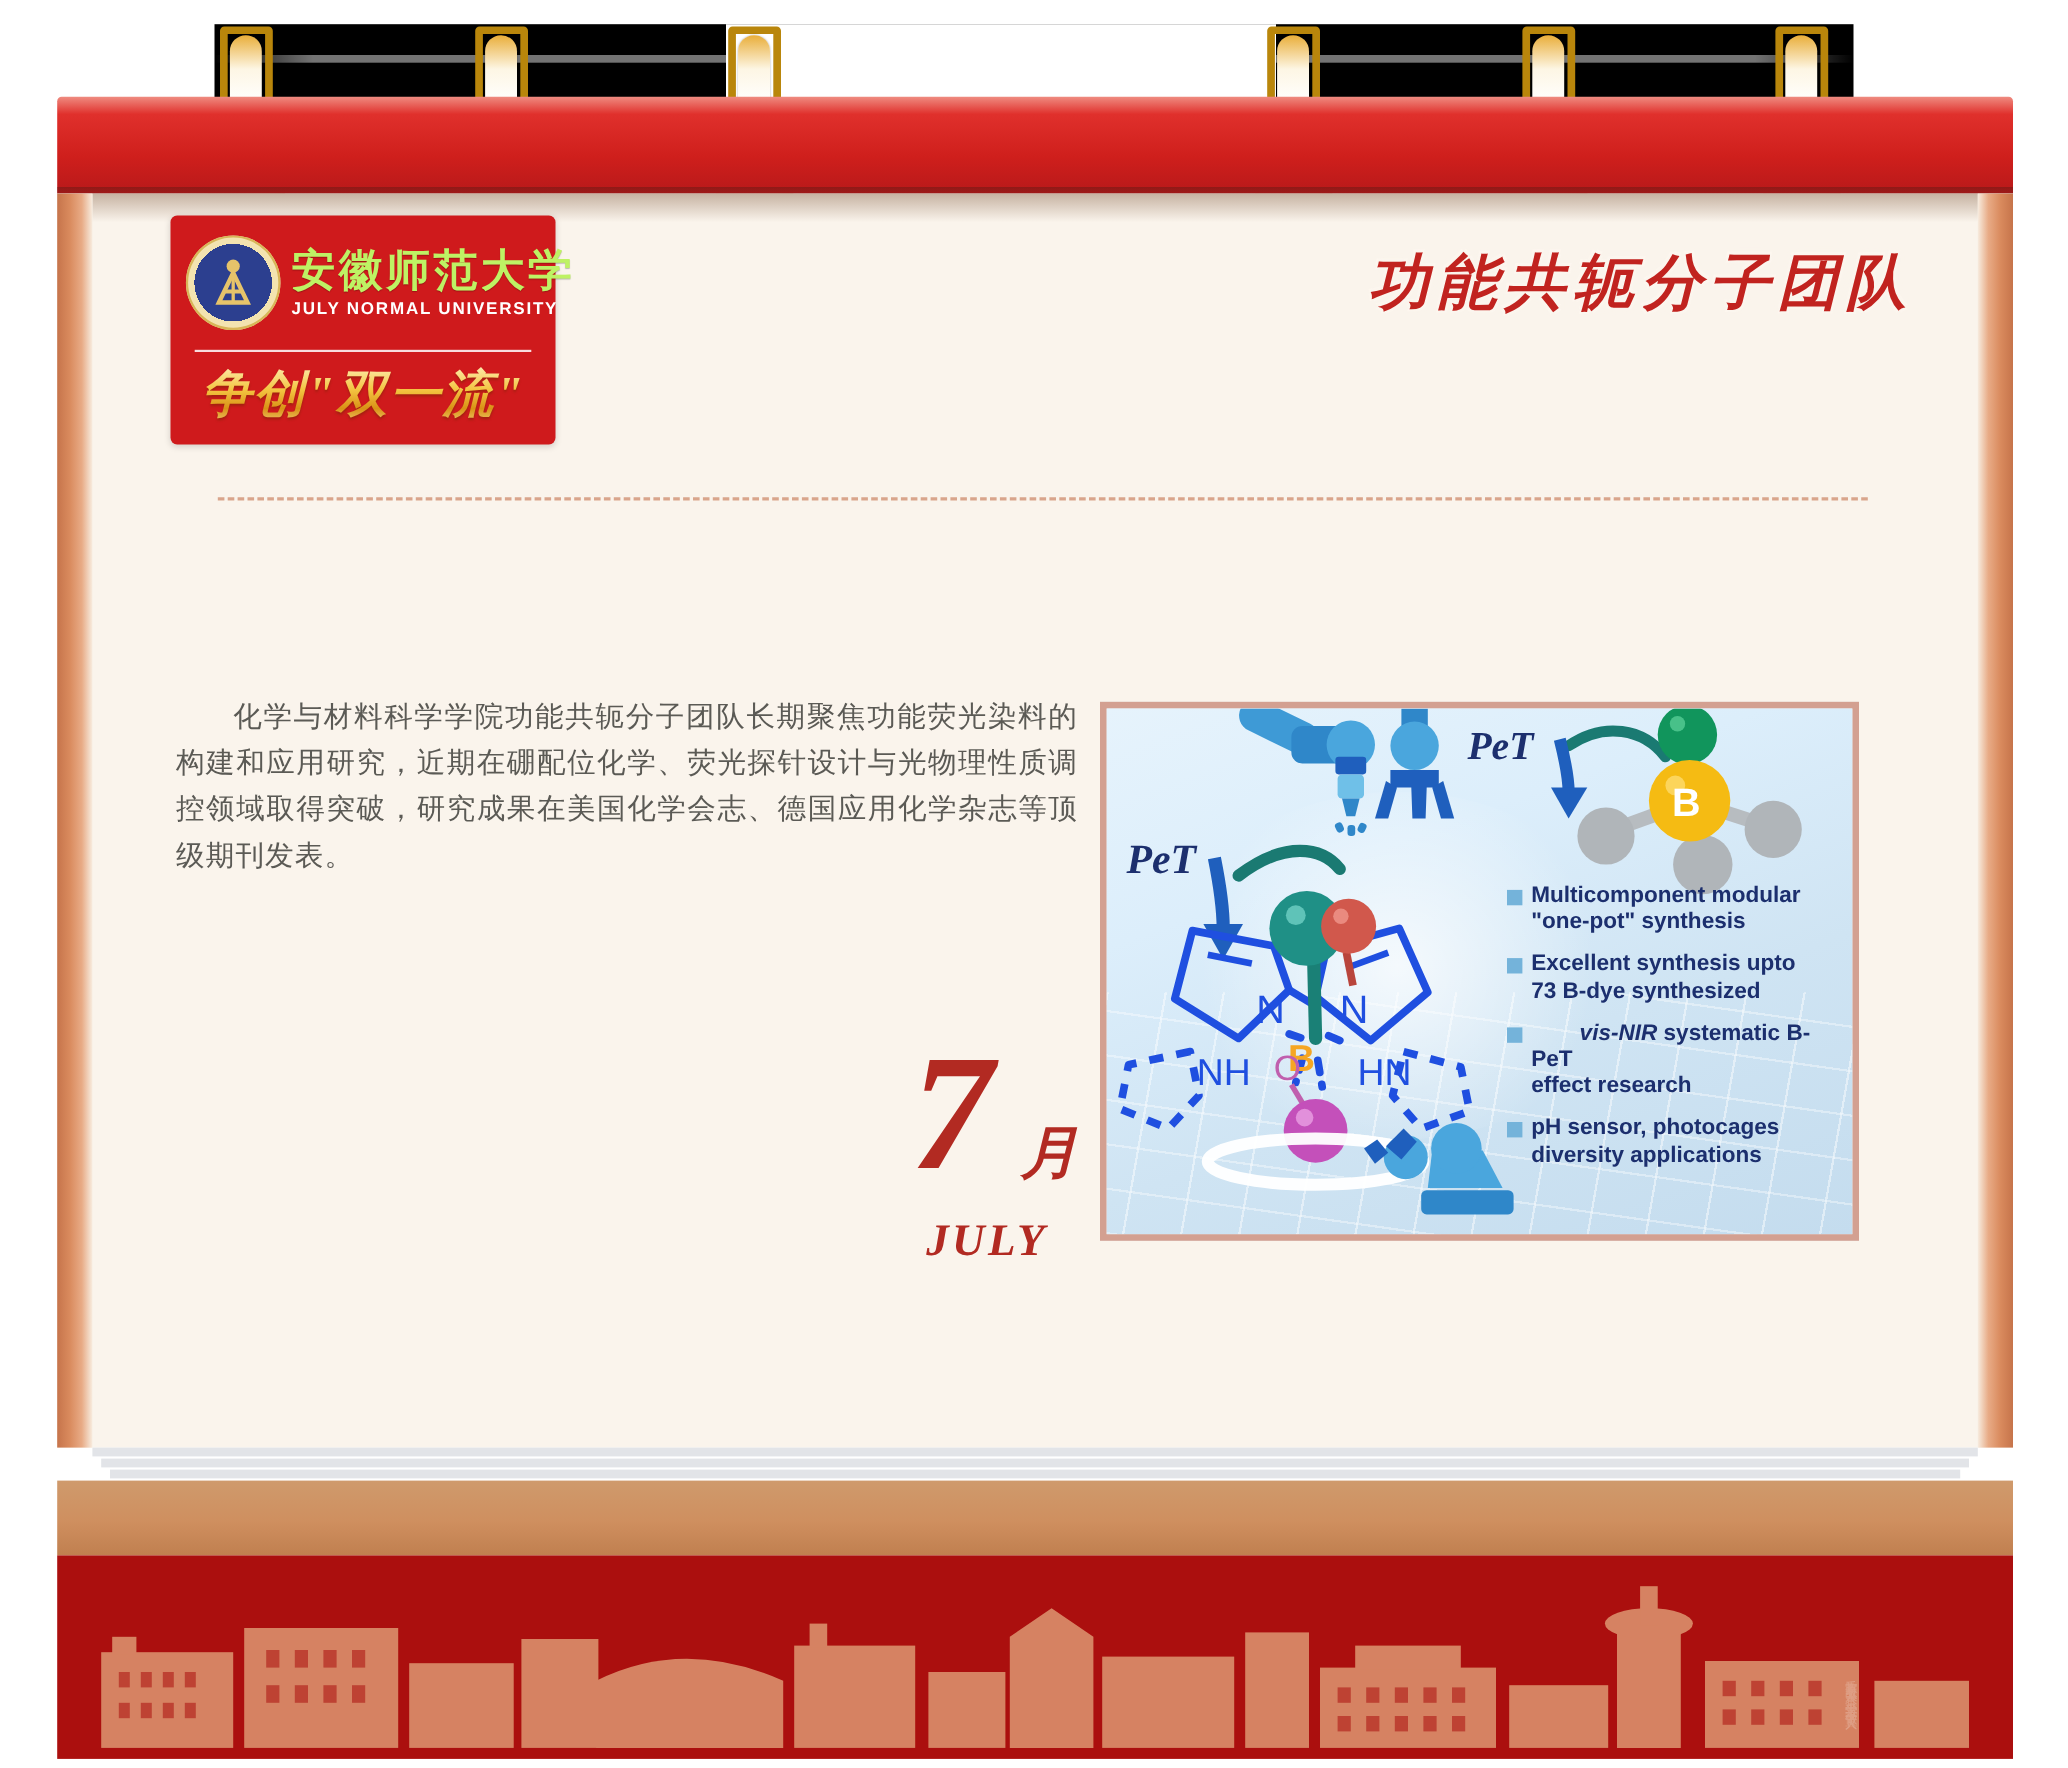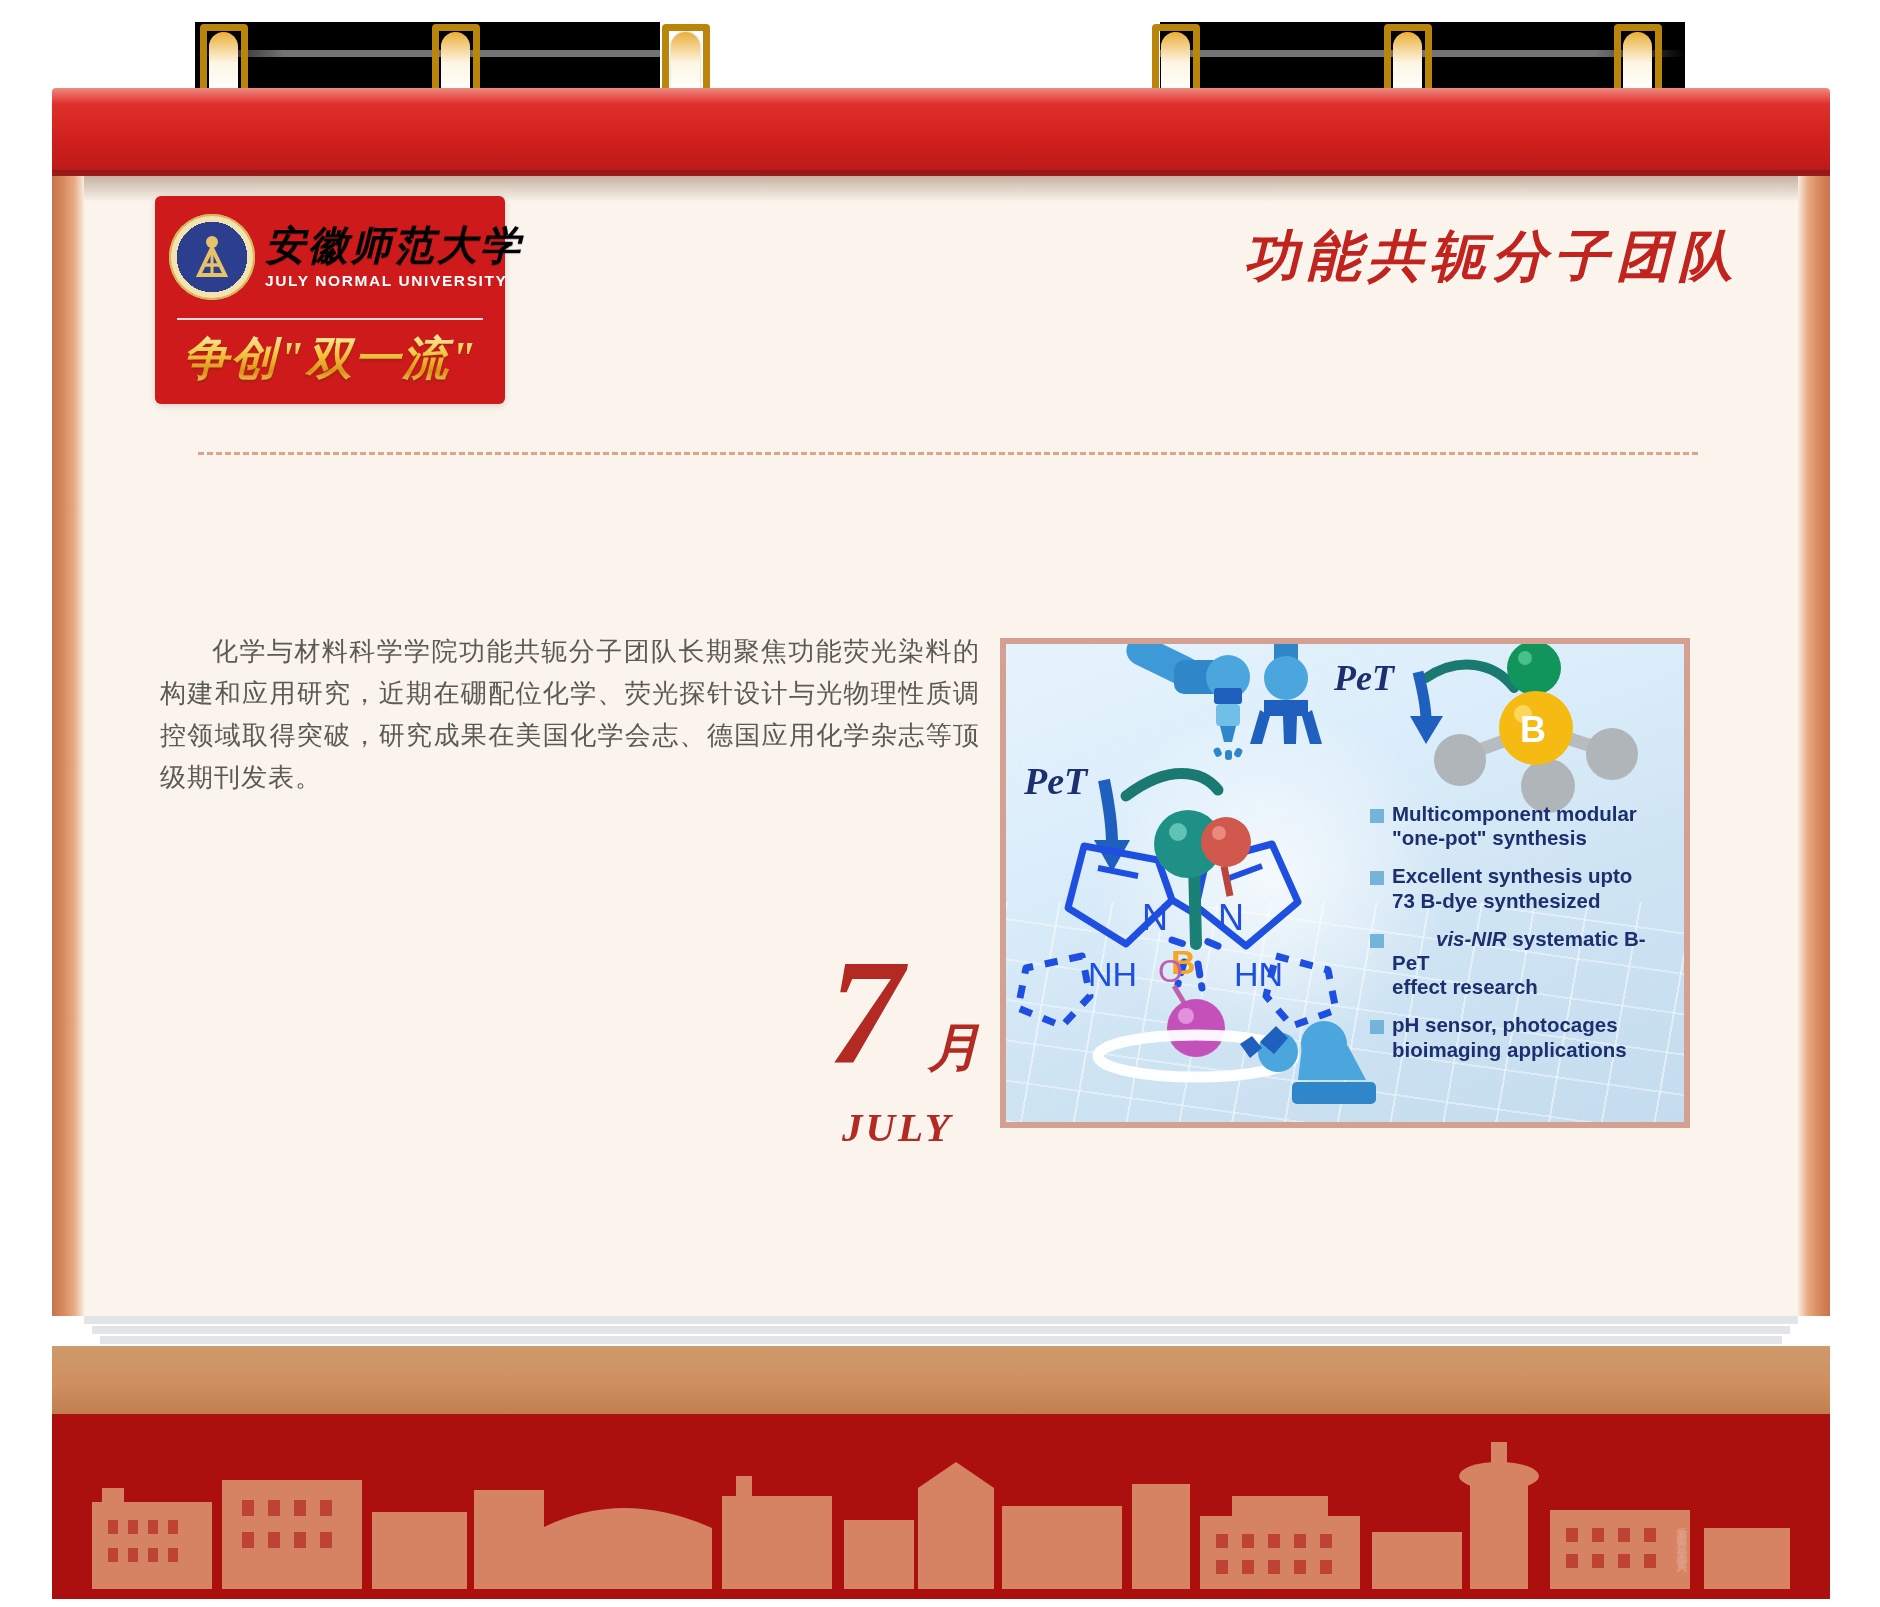--- a/index.html
+++ b/index.html
@@ -38,22 +38,22 @@
 
   
   .badge{position:absolute;left:155px;top:196px;width:350px;height:208px;background:#cf1a1c;border-radius:6px;
      box-shadow:0 2px 6px rgba(0,0,0,.15);}
   .badge-row{position:absolute;left:14px;top:18px;display:flex;align-items:center;gap:10px;}
   .seal{width:86px;height:86px;border-radius:50%;position:relative;
      background:radial-gradient(circle at 50% 50%,#2c3f8f 0 58%,#f3e3b0 58% 72%,#b8912f 72% 80%,#f6edcb 80% 100%);
      box-shadow:0 0 0 2px #d8b658 inset;}
   .seal .arch{position:absolute;left:50%;top:50%;transform:translate(-50%,-50%);width:52px;height:52px;}
   .uni-name{display:flex;flex-direction:column;line-height:1;}
-  .uni-cn{font-family:"Liberation Serif","DejaVu Serif",serif;font-weight:bold;font-style:italic;
-     font-size:40px;color:#000000;letter-spacing:3px;white-space:nowrap;text-shadow:0 1px 1px rgba(0,0,0,.25);}
+  .uni-cn{font-family:"Liberation Serif","DejaVu Serif",serif;font-weight:bold;
+     font-size:40px;color:#bef264;letter-spacing:3px;white-space:nowrap;text-shadow:0 1px 1px rgba(0,0,0,.25);}
   .uni-en{font-size:15.5px;font-weight:bold;color:#fff;letter-spacing:1.6px;margin-top:7px;white-space:nowrap;}
   .badge-rule{position:absolute;left:22px;top:122px;width:306px;height:2px;background:rgba(255,255,255,.85);}
   .slogan{position:absolute;left:0;top:132px;width:350px;text-align:center;
      font-family:"Liberation Serif","DejaVu Serif",serif;font-weight:bold;font-style:italic;
      font-size:46px;letter-spacing:2px;
      background:linear-gradient(180deg,#fff3c4 0%,#f4c542 42%,#d99216 70%,#f7dd8d 100%);
      -webkit-background-clip:text;background-clip:text;color:transparent;
      filter:drop-shadow(0 2px 1px rgba(110,40,0,.45));}
 
   
@@ -328,21 +328,21 @@
         <span class="sq"></span>
         <span class="tx">
           <i>vis-NIR</i><span> systematic B-PeT</span><br>
           <span>effect research</span>
         </span>
       </div>
       <div class="bullet">
         <span class="sq"></span>
         <span class="tx">
           <span>pH sensor, photocages</span><br>
-          <span>bioimaging applications</span>
+          <span>diversity applications</span>
         </span>
       </div>
     </div>
   </div>
 
   <div class="stack"></div>
   <div class="stack2"></div>
   <div class="stack3"></div>
   <div class="base-wood"></div>
   <div class="base-red"></div>

